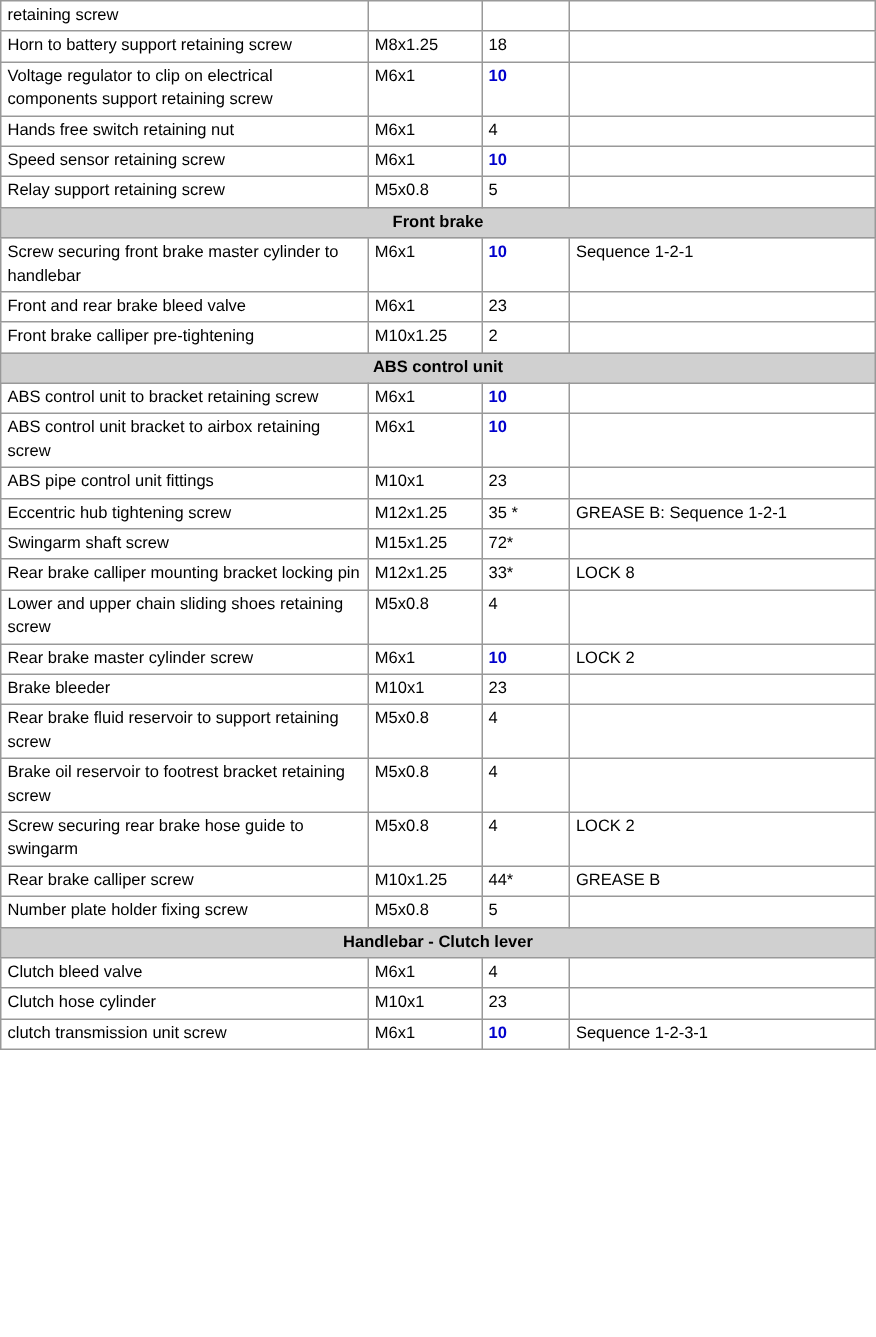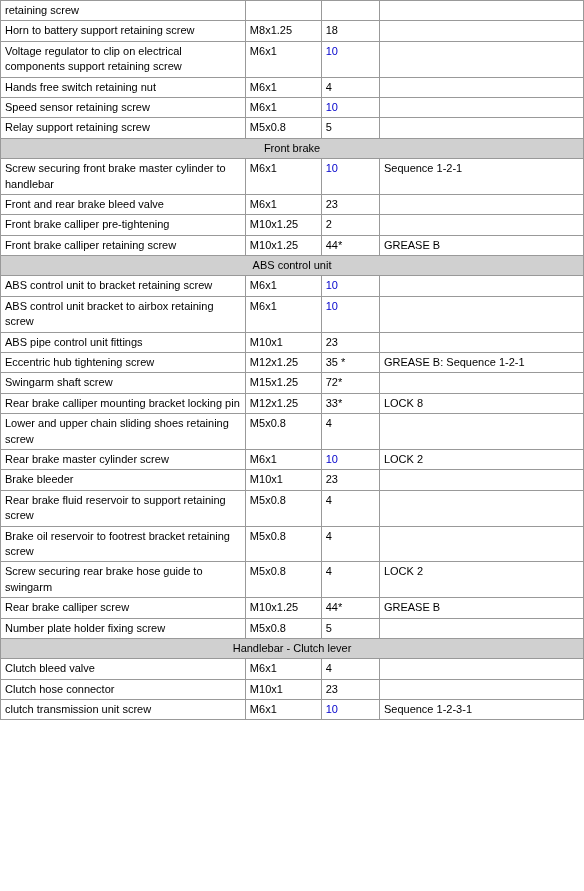--- a/index.html
+++ b/index.html
@@ -15,26 +15,26 @@
     }
     td, th {
       border: 1px solid #999;
       padding: 2px 4px;
       vertical-align: top;
       line-height: 1.4;
     }
     .section-header td {
       background: #d0d0d0;
       text-align: center;
-      font-weight: normal;
+      font-weight: bold;
       border: 1px solid #999;
     }
     .highlight {
       color: #0000cc;
-      font-weight: normal;
+      font-weight: bold;
     }
     .col-name { width: 42%; }
     .col-size { width: 13%; }
     .col-torque { width: 10%; }
     .col-notes { width: 35%; }
   </style>
 </head>
 <body>
 
 <table>
@@ -95,26 +95,20 @@
         <td>M6x1</td>
         <td>23</td>
         <td></td>
       </tr>
       <tr>
         <td>Front brake calliper pre-tightening</td>
         <td>M10x1.25</td>
         <td>2</td>
         <td></td>
       </tr>
-      <tr>
-        <td>Front brake calliper retaining screw</td>
-        <td>M10x1.25</td>
-        <td>44*</td>
-        <td>GREASE B</td>
-      </tr>
       <tr class="section-header">
         <td colspan="4">ABS control unit</td>
       </tr>
       <tr>
         <td>ABS control unit to bracket retaining screw</td>
         <td>M6x1</td>
         <td><span class="highlight">10</span></td>
         <td></td>
       </tr>
       <tr>
@@ -198,21 +192,21 @@
       <tr class="section-header">
         <td colspan="4">Handlebar - Clutch lever</td>
       </tr>
       <tr>
         <td>Clutch bleed valve</td>
         <td>M6x1</td>
         <td>4</td>
         <td></td>
       </tr>
       <tr>
-        <td>Clutch hose connector</td>
+        <td>Clutch hose cylinder</td>
         <td>M10x1</td>
         <td>23</td>
         <td></td>
       </tr>
       <tr>
         <td>clutch transmission unit screw</td>
         <td>M6x1</td>
         <td><span class="highlight">10</span></td>
         <td>Sequence 1-2-3-1</td>
       </tr>

